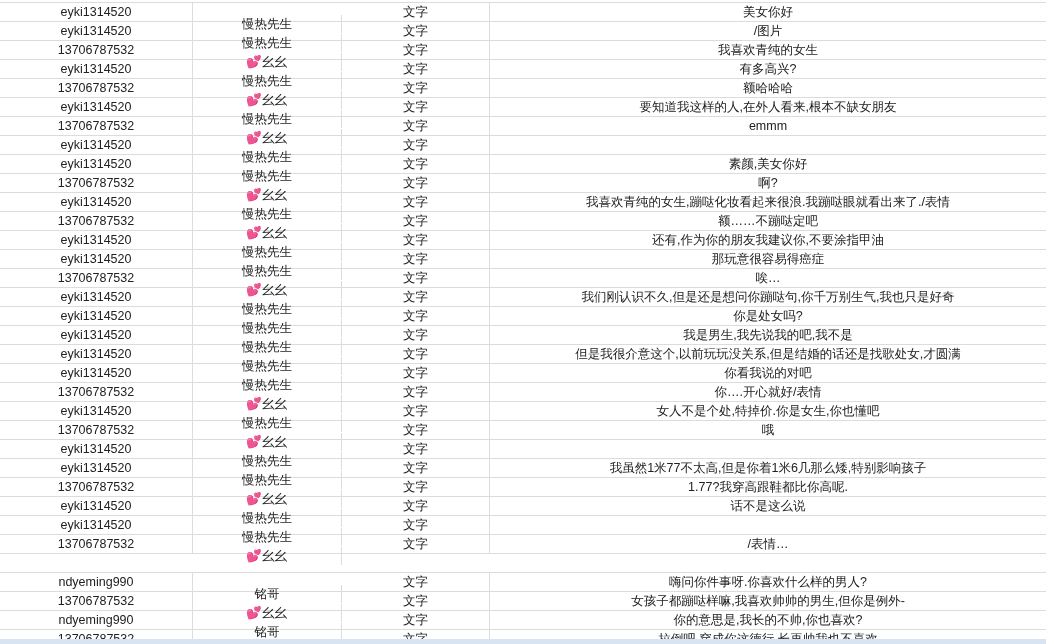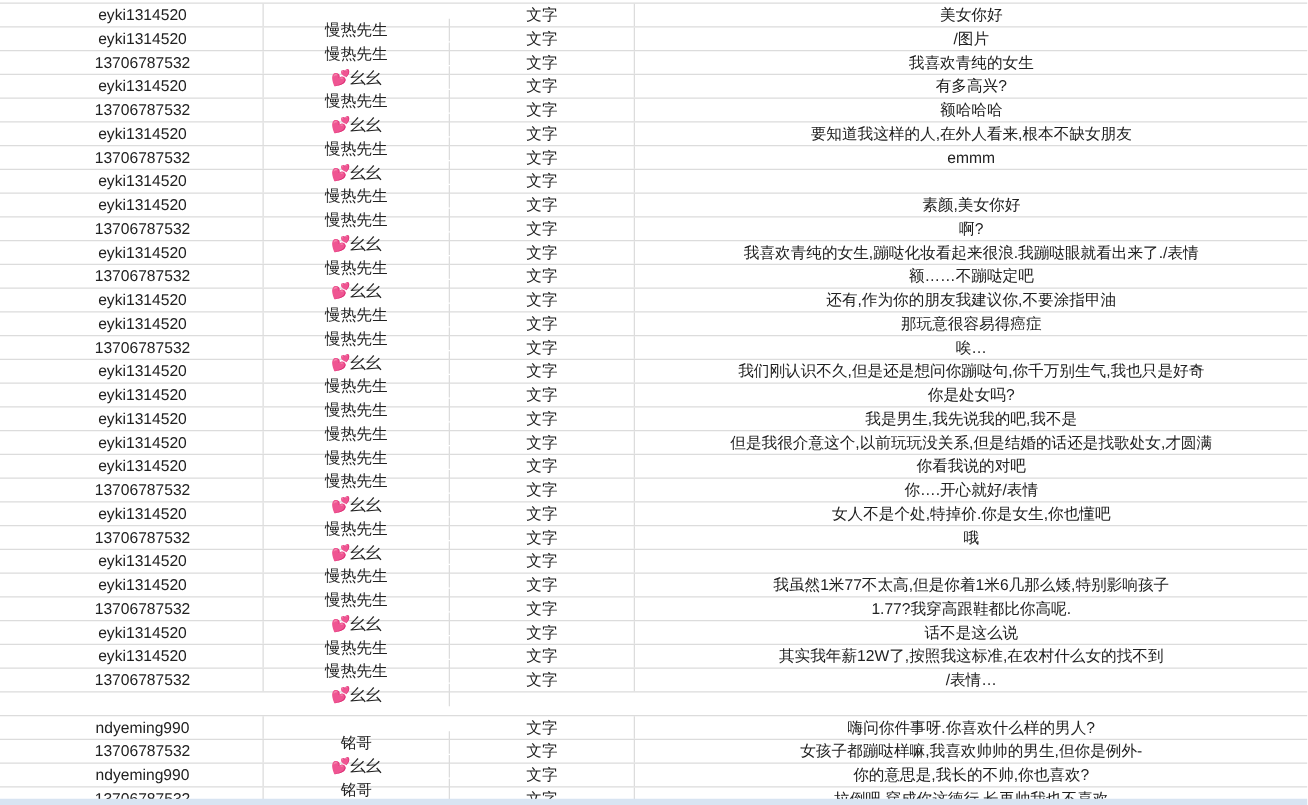--- a/index.html
+++ b/index.html
@@ -15,21 +15,21 @@
     position:relative;
   }
   .sheet{position:absolute;inset:0;}
   .rows{position:absolute;top:2px;left:0;right:0;border-top:1px solid var(--grid);}
   .row{display:flex;height:19px;line-height:18px;border-bottom:1px solid var(--grid);box-sizing:border-box;}
   .cell{
     box-sizing:border-box;border-right:1px solid var(--grid);
     text-align:center;overflow:hidden;white-space:nowrap;
     height:18px;
   }
-  .c0{width:193px;margin-left:18px;}
+  .c0{width:193px;}
   .c1{width:149px;margin-top:12px;}
   .c2{width:148px;}
   .c3{flex:1;border-right:none;text-align:center;}
   .row.blank .cell{border-right:none;}
   .selection-strip{
     position:absolute;left:0;right:0;bottom:0;height:5px;
     background:var(--selection);
   }
 </style>
 </head>
@@ -221,21 +221,20 @@
     <div class="cell c0">eyki1314520</div>
     <div class="cell c1">慢热先生</div>
     <div class="cell c2">文字</div>
     <div class="cell c3">话不是这么说</div>
   </div>
 
   <div class="row">
     <div class="cell c0">eyki1314520</div>
     <div class="cell c1">慢热先生</div>
     <div class="cell c2">文字</div>
-    <div class="cell c3">其实我年薪12W了,按照我这标准,在农村什么女的找不到</div>
   </div>
 
   <div class="row">
     <div class="cell c0">13706787532</div>
     <div class="cell c1">💕幺幺</div>
     <div class="cell c2">文字</div>
     <div class="cell c3">/表情…</div>
   </div>
 
   <div class="row blank">

